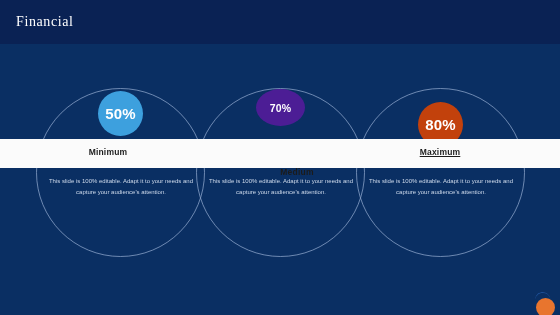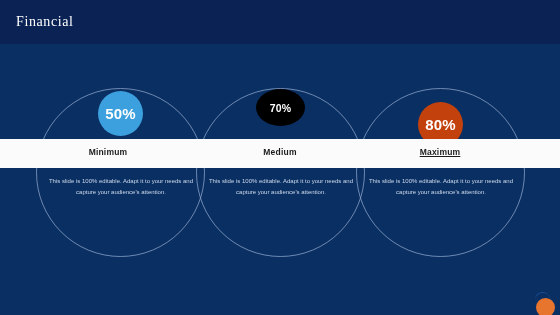--- a/index.html
+++ b/index.html
@@ -68,39 +68,39 @@
     position: absolute;
     top: 147px;
     width: 170px;
     text-align: center;
     font-size: 8.5px;
     font-weight: bold;
     color: #1b1b1b;
     letter-spacing: 0.2px;
   }
   #label-1 { left: 23px; }
-  #label-2 { left: 195px; }
+  #label-2 { left: 212px; margin-top: 20px; }
   #label-3 { left: 355px; text-decoration: underline; }
 
   
   .badge {
     position: absolute;
     width: 45px;
     height: 45px;
     border-radius: 50%;
     display: flex;
     align-items: center;
     justify-content: center;
     font-size: 15px;
     font-weight: bold;
     color: #ffffff;
     letter-spacing: 0.2px;
   }
   #badge-1 { left: 98px;  top: 91px; background: #3da0de; }
-  #badge-2 { left: 256px; top: 89px; background: #000000; width: 49px; height: 37px; font-size: 10.5px; }
+  #badge-2 { left: 256px; top: 89px; background: #4c1d95; width: 49px; height: 37px; font-size: 10.5px; }
   #badge-3 { left: 418px; top: 102px; background: #c2410c; }
 
   
   .desc {
     position: absolute;
     width: 152px;
     text-align: center;
     font-size: 6px;
     line-height: 1.75;
     color: #ccd8ea;

